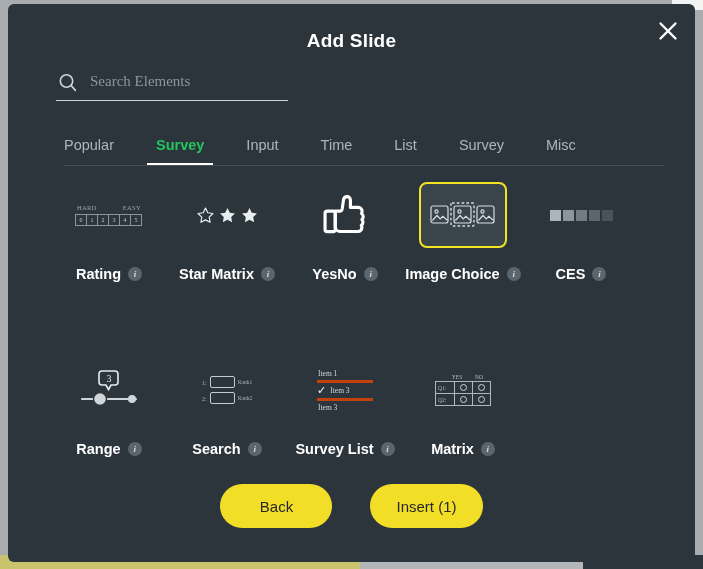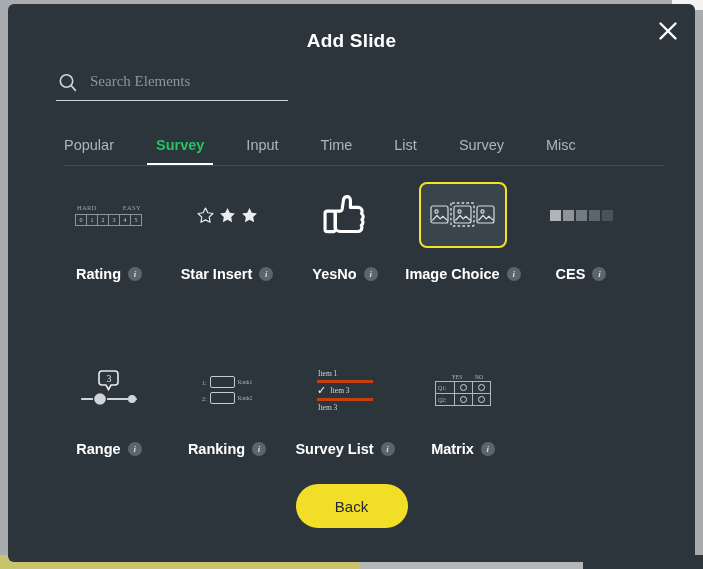--- a/index.html
+++ b/index.html
@@ -300,21 +300,21 @@
             </svg>
             <svg width="19" height="19" viewBox="0 0 24 24">
               <path d="M12 2.6l2.9 5.9 6.5.95-4.7 4.6 1.1 6.5L12 17.5l-5.8 3.05 1.1-6.5-4.7-4.6 6.5-.95z" fill="#e9edf0"></path>
             </svg>
             <svg width="19" height="19" viewBox="0 0 24 24">
               <path d="M12 2.6l2.9 5.9 6.5.95-4.7 4.6 1.1 6.5L12 17.5l-5.8 3.05 1.1-6.5-4.7-4.6 6.5-.95z" fill="#e9edf0"></path>
             </svg>
           </div>
         </div>
         <div class="cell-label">
-          <span>Star Insert</span>
+          <span>Star Matrix</span>
           <span class="info-badge">i</span>
         </div>
       </div>
 
       <div class="cell">
         <div class="thumb">
           <svg width="52" height="52" viewBox="0 0 24 24" aria-hidden="true">
             <path d="M7.5 10.2h2.1c.6 0 1-.5 1.1-1l.6-4.1c.1-.9.8-1.6 1.7-1.6.8 0 1.5.7 1.5 1.6v3.4h3.6c1 0 1.8.8 1.8 1.8 0 .4-.1.7-.3 1 .5.3.8.9.8 1.5 0 .5-.2 1-.6 1.3.3.3.5.8.5 1.3 0 .6-.3 1.1-.8 1.4.2.3.3.6.3 1 0 1-.8 1.8-1.8 1.8H9.7c-1.2 0-2.2-.9-2.2-2.1z" fill="none" stroke="#ffffff" stroke-width="1.45" stroke-linejoin="round"></path>
             <rect x="2.8" y="10.2" width="4.7" height="9.5" rx="1" fill="none" stroke="#ffffff" stroke-width="1.45"></rect>
           </svg>
@@ -393,21 +393,21 @@
               <span class="rl">Rank1</span>
             </div>
             <div class="rk">
               <span class="num">2:</span>
               <span class="box"></span>
               <span class="rl">Rank2</span>
             </div>
           </div>
         </div>
         <div class="cell-label">
-          <span>Ranking</span>
+          <span>Search</span>
           <span class="info-badge">i</span>
         </div>
       </div>
 
       <div class="cell">
         <div class="thumb">
           <div class="slist">
             <div class="li sep">Item 1</div>
             <div class="li sep checked">
               <span class="tick">✓</span>
@@ -449,15 +449,16 @@
           <span>Matrix</span>
           <span class="info-badge">i</span>
         </div>
       </div>
 
     </div>
   </div>
 
   <div class="footer">
     <button class="btn">Back</button>
+    <button class="btn">Insert (1)</button>
   </div>
 
 </div>
 
 </body></html>

